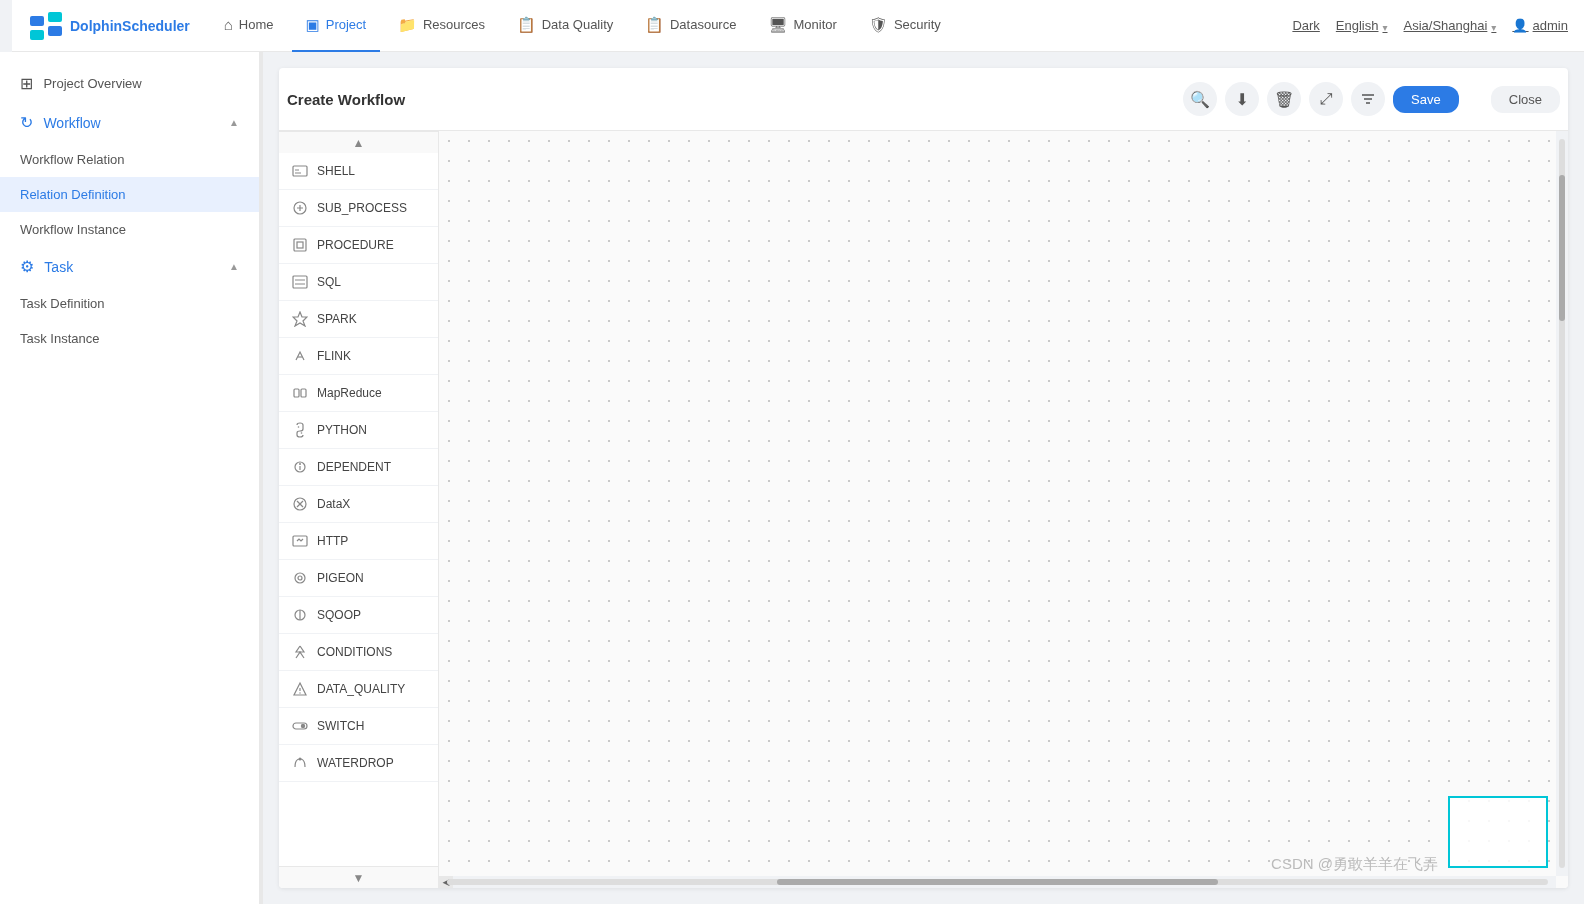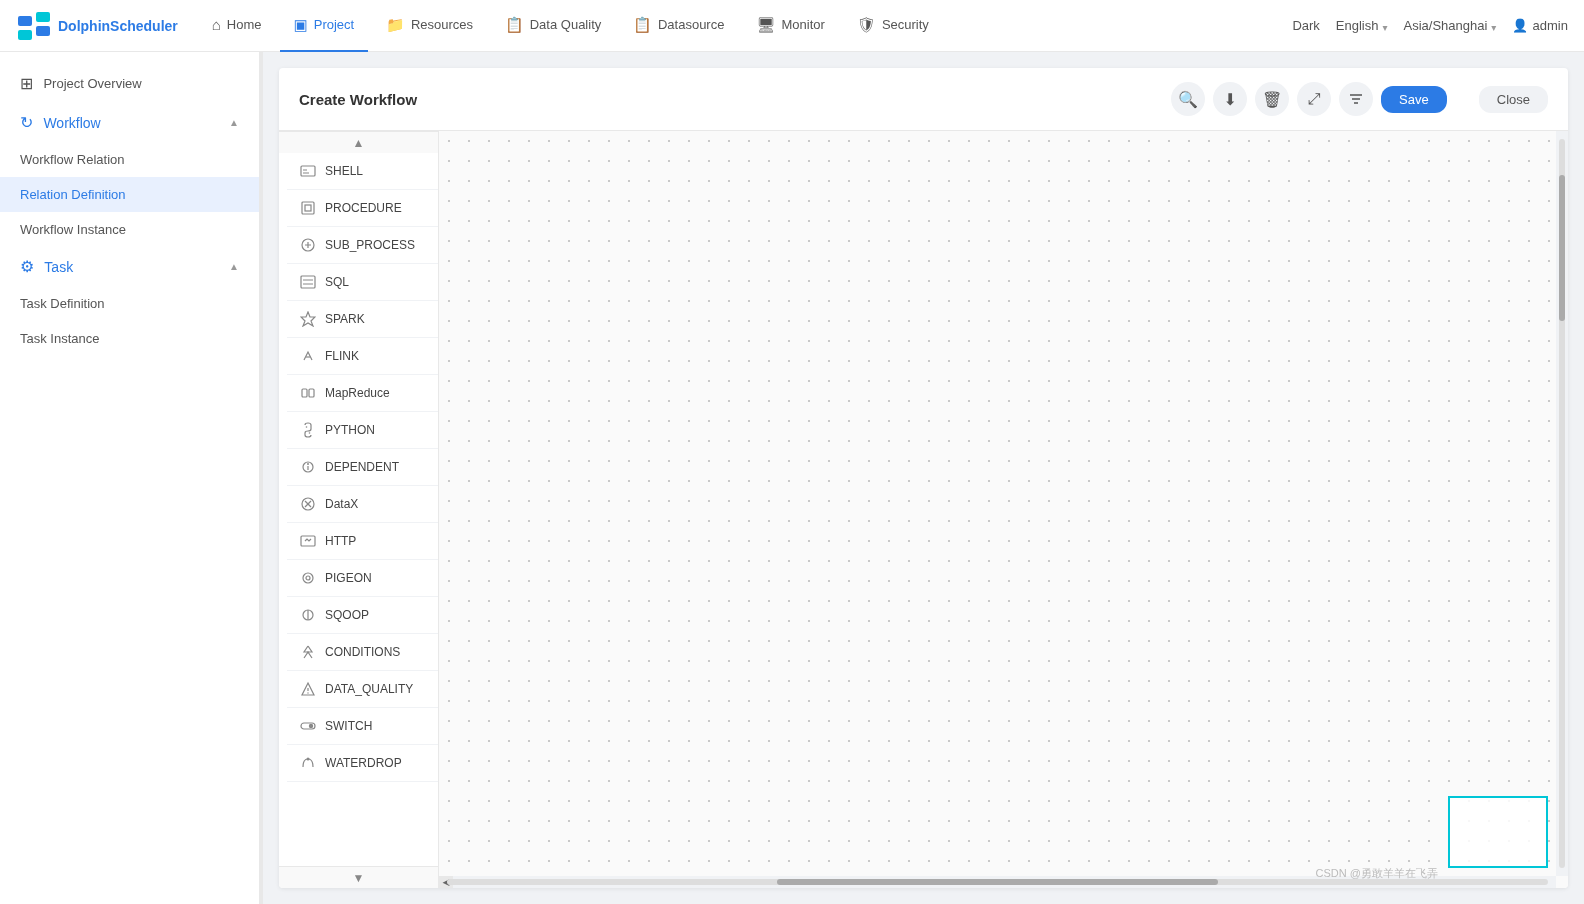--- a/index.html
+++ b/index.html
@@ -4,21 +4,21 @@
   <style>
     * { box-sizing: border-box; margin: 0; padding: 0; }
     body { font-family: -apple-system, BlinkMacSystemFont, 'Segoe UI', sans-serif; font-size: 13px; background: #f0f2f5; color: #333; }
 
     
     .topnav {
       display: flex; align-items: center;
       background: #fff; height: 52px;
       border-bottom: 1px solid #e8e8e8;
       padding: 15px 16px; gap: 4px;
-      position: fixed; top: 0; left: 0; right: 0; z-index: 100;
+      position: fixed; top: 0; left: 12px; right: 0; z-index: 100;
     }
     .logo-area {
       display: flex; align-items: center; gap: 6px;
       margin-right: 16px; min-width: 160px;
     }
     .logo-icon {
       width: 36px; height: 36px;
     }
     .logo-text {
       font-size: 14px; font-weight: 600; color: #2c7be5;
@@ -30,21 +30,21 @@
       border-bottom: 2px solid transparent;
       transition: color 0.2s;
     }
     .nav-item.active { color: #2c7be5; border-bottom: 2px solid #2c7be5; }
     .nav-item .nav-icon { font-size: 15px; }
     .nav-right {
       margin-left: auto; display: flex; align-items: center; gap: 16px;
     }
     .nav-right-item {
       display: flex; align-items: flex-end; gap: 4px;
-      color: #555; font-size: 13px; cursor: pointer;
+      color: #555; font-size: 13px; cursor: pointer; text-decoration: underline;
     }
     .nav-right-item .arrow { font-size: 10px; color: #999; }
 
     
     .layout {
       display: flex; margin-top: 52px; height: calc(100vh - 52px);
     }
     .sidebar {
       width: 260px; background: #fff;
       border-right: 1px solid #e8e8e8;
@@ -70,21 +70,21 @@
       overflow: hidden; background: #f0f2f5;
     }
     .workflow-panel {
       display: flex; flex-direction: column;
       flex: 1; margin: 16px; background: #fff;
       border-radius: 4px; overflow: hidden;
       box-shadow: 0 1px 4px rgba(0,0,0,0.08);
     }
     .panel-header {
       display: flex; align-items: center;
-      padding: 14px 20px; border-bottom: 1px solid #e8e8e8;
+      padding: 14px 8px; border-bottom: 1px solid #e8e8e8;
       flex-shrink: 0;
     }
     .panel-title {
       font-size: 15px; font-weight: 600; color: #333;
     }
     .panel-actions {
       margin-left: auto; display: flex; align-items: center; gap: 8px;
     }
     .icon-btn {
       width: 34px; height: 34px; border-radius: 50%;
@@ -104,21 +104,21 @@
       display: flex; flex: 1; overflow: hidden;
     }
 
     
     .task-list-panel {
       width: 160px; border-right: 1px solid #e8e8e8;
       display: flex; flex-direction: column; flex-shrink: 0;
       position: relative; overflow: hidden;
     }
     .task-list-scroll {
-      flex: 1; overflow-y: auto; padding-left: 8px;
+      flex: 1; overflow-y: auto;
     }
     .task-list-scroll::-webkit-scrollbar { width: 6px; }
     .task-list-scroll::-webkit-scrollbar-thumb { background: #ccc; border-radius: 3px; }
 
     .task-item {
       display: flex; align-items: center; gap: 8px;
       padding: 9px 12px; cursor: grab; color: #444;
       font-size: 12px; border-bottom: 1px solid #f0f2f5;
       transition: background 0.15s;
     }
@@ -177,22 +177,22 @@
       width: 100px; height: 72px;
       border: 2px solid #00c6d7; background: rgba(255,255,255,0.85);
     }
 
     
     .v-divider {
       width: 3px; background: #e8e8e8; cursor: col-resize; flex-shrink: 0;
     }
 
     .watermark {
-      position: absolute; bottom: 7px; right: 130px;
-      font-size: 11px; color: #bbb; white-space: nowrap;
+      position: absolute; bottom: 14px; right: 130px;
+      font-size: 15px; color: #bbb; white-space: nowrap;
     }
   </style>
 </head>
 <body>
 
 <nav class="topnav">
   <div class="logo-area">
     <svg class="logo-icon" viewBox="0 0 36 36">
       <rect x="2" y="8" width="14" height="10" rx="2" fill="#2c7be5"></rect>
       <rect x="20" y="4" width="14" height="10" rx="2" fill="#00c6d7"></rect>
@@ -326,35 +326,35 @@
                     <rect x="1" y="3" width="14" height="10" rx="1" fill="none" stroke="#888" stroke-width="1.2"></rect>
                     <line x1="3" y1="7" x2="7" y2="7" stroke="#888" stroke-width="1.2"></line>
                     <line x1="3" y1="10" x2="9" y2="10" stroke="#888" stroke-width="1.2"></line>
                   </svg>
                 </span>
     <span>SHELL</span>
   </div>
               <div class="task-item">
     <span class="t-icon">
                   <svg width="16" height="16" viewBox="0 0 16 16">
-                    <rect x="2" y="2" width="12" height="12" rx="1" fill="none" stroke="#888" stroke-width="1.2"></rect>
-                    <rect x="5" y="5" width="6" height="6" fill="none" stroke="#888" stroke-width="1.2"></rect>
-                  </svg>
-                </span>
-    <span>PROCEDURE</span>
-  </div>
-              <div class="task-item">
-    <span class="t-icon">
-                  <svg width="16" height="16" viewBox="0 0 16 16">
                     <circle cx="8" cy="8" r="6" fill="none" stroke="#888" stroke-width="1.2"></circle>
                     <line x1="5" y1="8" x2="11" y2="8" stroke="#888" stroke-width="1.2"></line>
                     <line x1="8" y1="5" x2="8" y2="11" stroke="#888" stroke-width="1.2"></line>
                   </svg>
                 </span>
     <span>SUB_PROCESS</span>
+  </div>
+              <div class="task-item">
+    <span class="t-icon">
+                  <svg width="16" height="16" viewBox="0 0 16 16">
+                    <rect x="2" y="2" width="12" height="12" rx="1" fill="none" stroke="#888" stroke-width="1.2"></rect>
+                    <rect x="5" y="5" width="6" height="6" fill="none" stroke="#888" stroke-width="1.2"></rect>
+                  </svg>
+                </span>
+    <span>PROCEDURE</span>
   </div>
               <div class="task-item">
     <span class="t-icon">
                   <svg width="16" height="16" viewBox="0 0 16 16">
                     <rect x="1" y="2" width="14" height="12" rx="1" fill="none" stroke="#888" stroke-width="1.2"></rect>
                     <line x1="3" y1="6" x2="13" y2="6" stroke="#888" stroke-width="1"></line>
                     <line x1="3" y1="10" x2="13" y2="10" stroke="#888" stroke-width="1"></line>
                   </svg>
                 </span>
     <span>SQL</span>

